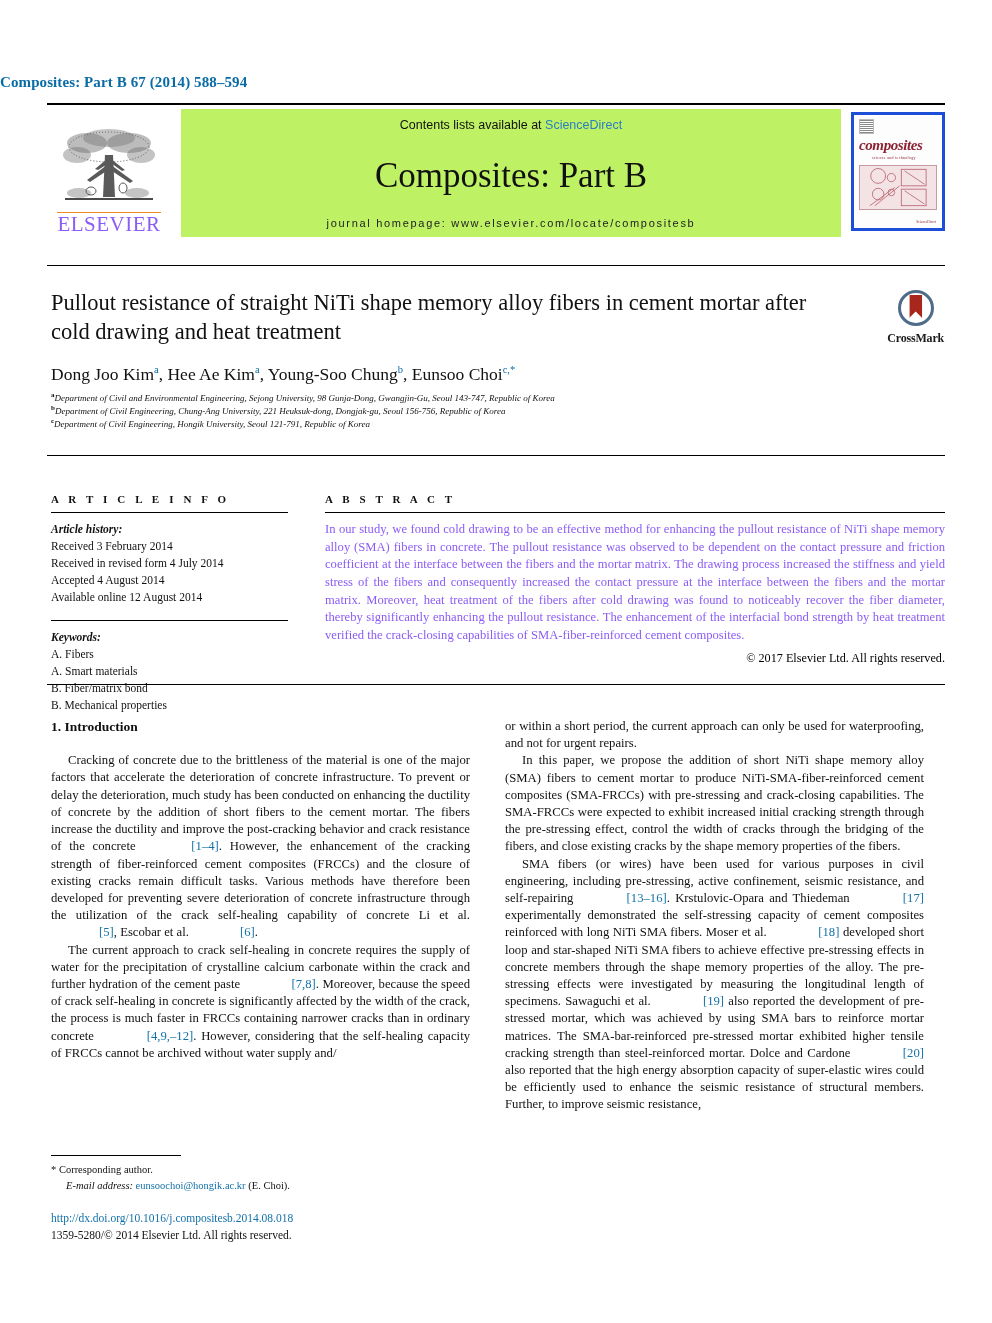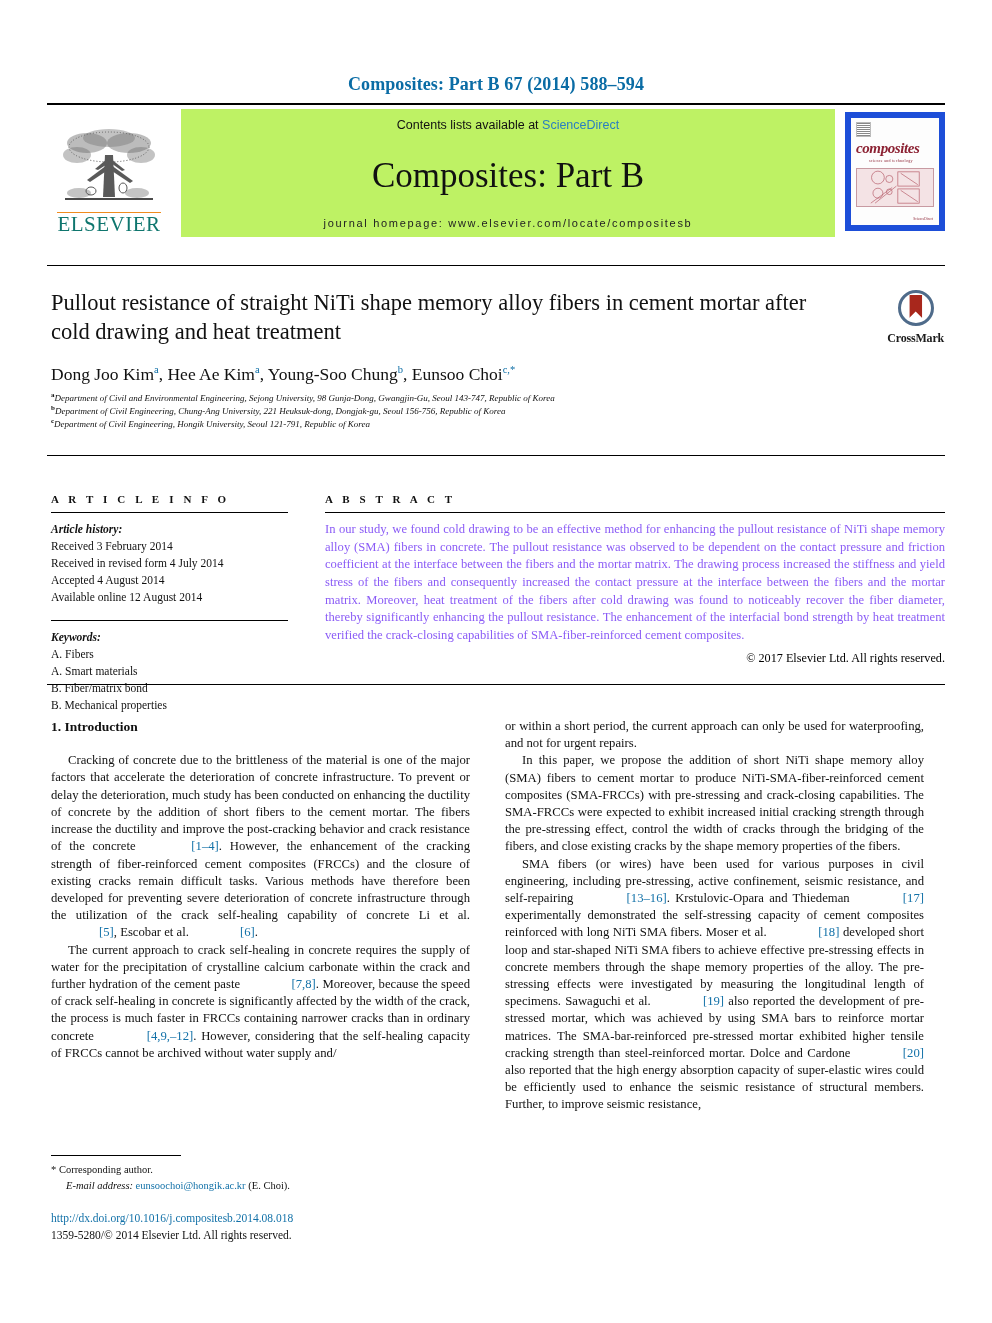--- a/index.html
+++ b/index.html
@@ -20,23 +20,22 @@
     left: 0; top: 0;
     width: 992px;
     height: 1323px;
   }
 
   
   .running-head {
     position: absolute;
     top: 74px;
     left: 0; right: 0;
-    text-align: center;
-    font-family: "Liberation Serif", serif;
-    font-size: 18px;
+    font-family: "Liberation Serif", serif;
+    font-size: 15px;
     font-weight: bold;
     color: #0a6ca5;
     letter-spacing: .1px;
   }
 
   
   .masthead {
     position: absolute;
     left: 47px;
     top: 103px;
@@ -58,21 +57,21 @@
     flex-direction: column;
     align-items: center;
     justify-content: flex-end;
     padding-bottom: 2px;
   }
   .tree-svg { display:block; }
   .elsevier-word {
     font-family: "Liberation Serif", serif;
     font-size: 21px;
     letter-spacing: .5px;
-    color: #0f766e;
+    color: #8b5cf6;
     line-height: 1;
     margin-top: 1px;
     border-top: 1.5px solid #F08C1E;
     padding-top: 1px;
   }
   .banner {
     flex: 1 1 auto;
     background: #bef264;
     margin-left: 10px;
     margin-right: 10px;
@@ -101,21 +100,21 @@
   }
   .homepage-line {
     font-family: "Liberation Sans", sans-serif;
     font-size: 11px;
     letter-spacing: 1.7px;
     color: #222;
   }
   .cover-thumb {
     flex: 0 0 88px;
     width: 88px;
-    border: 6px solid #1d4ed8;
+    border: 3px solid #1d4ed8;
     background: #fdfdfd;
     position: relative;
     margin-top: 3px;
     margin-bottom: 6px;
     overflow: hidden;
   }
   .cover-word {
     position: absolute;
     top: 22px; left: 5px;
     font-family: "Liberation Serif", serif;

